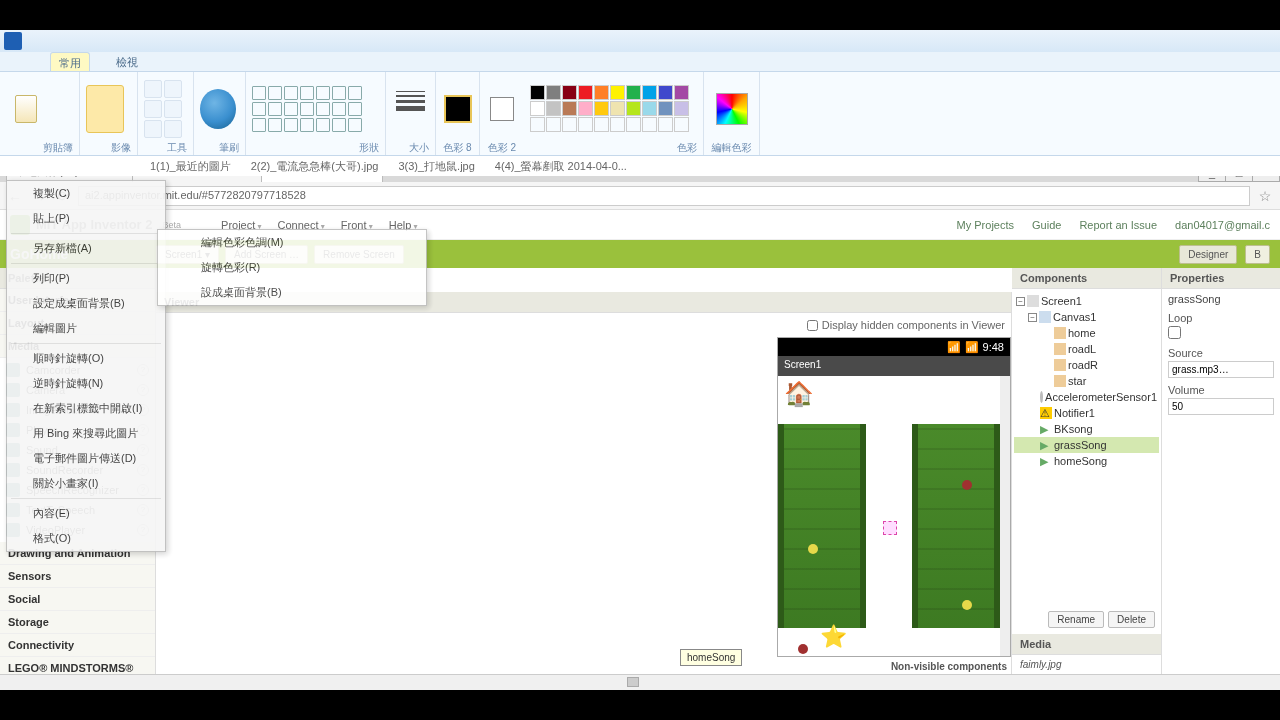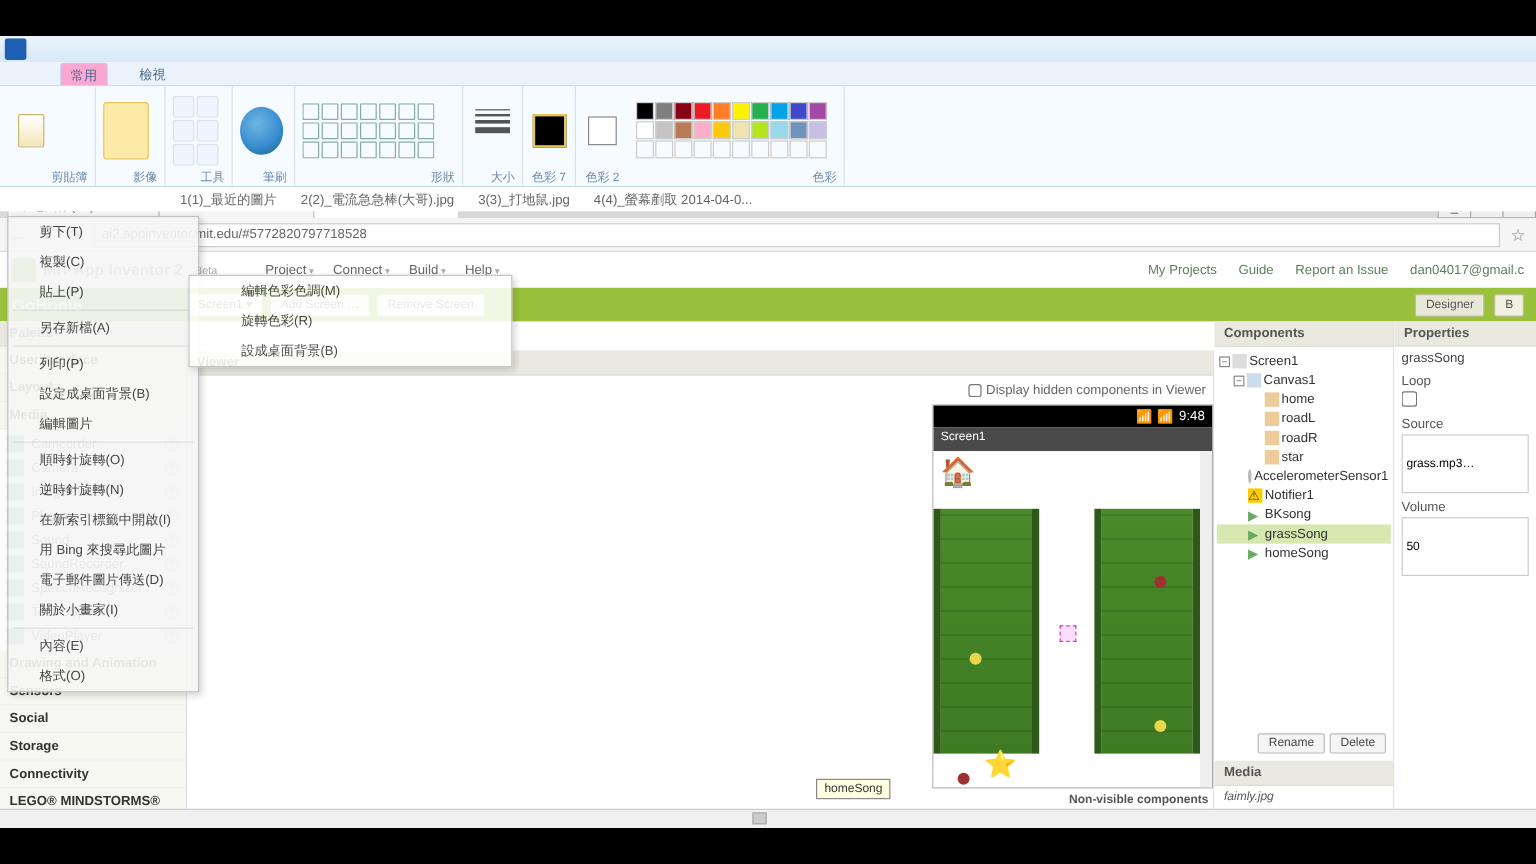--- a/index.html
+++ b/index.html
@@ -5,21 +5,21 @@
 * { margin:0; padding:0; box-sizing:border-box; font-family:Arial,sans-serif; font-size:11px; }
 body { background:#000; width:1280px; height:720px; overflow:hidden; }
 .screen { background:#fff; width:1280px; height:660px; position:relative; }
 
 
 .paint-app { position:absolute; top:0; left:0; right:0; height:146px; background:#fff; z-index:10; }
 .paint-title { height:22px; background:linear-gradient(#eaf3fb,#d7e8f7); display:flex; align-items:center; }
 .paint-handle { width:18px; height:18px; background:#1e5fb3; margin-left:4px; border-radius:2px; }
 .paint-tabs { height:20px; background:#eaf3fb; display:flex; padding-left:50px; gap:18px; border-bottom:1px solid #c5d8eb; }
 .paint-tab { padding:3px 8px; color:#4a6a8a; cursor:pointer; }
-.paint-tab.active { background:#f9a8d4; border:1px solid #c5d8eb; border-bottom:none; border-radius:3px 3px 0 0; }
+.paint-tab.active { background:#fef9c3; border:1px solid #c5d8eb; border-bottom:none; border-radius:3px 3px 0 0; }
 .paint-ribbon { height:84px; background:#f6fbff; display:flex; border-bottom:1px solid #c5d8eb; overflow:hidden;}
 .rib-group { border-right:1px solid #d8e3ef; padding:4px 6px 2px; display:flex; flex-direction:column; justify-content:space-between; position:relative; }
 .rib-label { text-align:right; color:#6a8aaf; font-size:10px; height:12px;}
 .rib-body { flex:1; display:flex; align-items:center; gap:4px; }
 .paste-btn { width:40px; height:52px; display:flex; flex-direction:column; align-items:center; justify-content:center; }
 .paste-ico { width:22px; height:28px; background:linear-gradient(#fff,#f5e6b8); border:1px solid #c9b76a; border-radius:2px; }
 .sel-btn { width:38px; height:48px; background:#fde9a8; border:1px solid #e8c558; border-radius:3px; }
 .tool-grid { display:grid; grid-template-columns:repeat(2,18px); gap:2px; }
 .tool-ico { width:18px; height:18px; background:#eef5fc; border:1px solid #d8e3ef; border-radius:2px; }
 .brush-ico { width:36px; height:40px; background:radial-gradient(circle at 40% 35%,#6fb5e5 0%,#3a8fcf 55%,#16608f 100%); border-radius:50%; position:relative; }
@@ -108,21 +108,21 @@
 .tnode .tg { width:9px; height:9px; border:1px solid #888; text-align:center; line-height:7px; font-size:8px; color:#555;}
 .tnode.sel { background:#d4e8b0;}
 .tnode .ico { width:12px; height:12px; display:inline-block;}
 .comp-btns { padding:6px; display:flex; gap:4px; justify-content:flex-end;}
 .comp-btn { border:1px solid #bbb; background:#f5f5f5; padding:2px 8px; font-size:10px; color:#444; border-radius:2px;}
 .media-item { padding:4px 8px; color:#555; font-size:10px;font-style:italic;}
 
 .properties { width:118px;}
 .prop-name { padding:4px 6px; color:#444; background:#fff;}
 .prop-row { padding:3px 6px; color:#555; font-size:10px;}
-.prop-row input[type=text] { width:100%; border:1px solid #ccc; padding:18px 3px; font-size:10px; margin-top:2px;}
+.prop-row input[type=text] { width:100%; border:1px solid #ccc; padding:2px 3px; font-size:10px; margin-top:2px;}
 .prop-row input[type=checkbox] { margin-top:2px;}
 
 .hscroll { height:16px; background:#f0f0f0; border-top:1px solid #ccc; position:relative;}
 .hscroll .thumb { position:absolute; left:49%; top:2px; width:12px; height:10px; background:#ccc; border:1px solid #aaa;}
 .tooltip { position:absolute; left:680px; bottom:24px; background:#ffffe1; border:1px solid #888; padding:2px 6px; font-size:10px; color:#333; z-index:5;}
 .blackbar { height:30px; background:#000;}
 </style>
 </head>
 <body>
 
@@ -207,21 +207,21 @@
               <div class="stroke-line n3"></div>
               <div class="stroke-line n4"></div>
             </div>
           </div>
       <div class="rib-label">大小</div>
     </div>
     <div class="rib-group" style="width:44px;align-items:center">
       <div class="rib-body">
             <div class="swatch c1"></div>
           </div>
-      <div class="rib-label">色彩 7</div>
+      <div class="rib-label">色彩 8</div>
     </div>
     <div class="rib-group" style="width:44px;align-items:center;border-right:none">
       <div class="rib-body">
             <div class="swatch c2"></div>
           </div>
       <div class="rib-label">色彩 2</div>
     </div>
     <div class="rib-group" style="width:180px">
       <div class="rib-body">
             <div class="color-grid" id="color-grid">
@@ -252,32 +252,37 @@
               <div class="cg"></div>
               <div class="cg"></div>
               <div class="cg"></div>
               <div class="cg"></div>
               <div class="cg"></div>
               <div class="cg"></div>
             </div>
           </div>
       <div class="rib-label">色彩</div>
     </div>
+    <div class="rib-group" style="width:56px;align-items:center">
+      <div class="rib-body">
+            <div class="rainbow"></div>
+          </div>
+      <div class="rib-label">編輯色彩</div>
+    </div>
   </div>
   <div class="paint-recent">
     <span>1(1)_最近的圖片</span>
     <span>2(2)_電流急急棒(大哥).jpg</span>
     <span>3(3)_打地鼠.jpg</span>
     <span>4(4)_螢幕剷取 2014-04-0...</span>
   </div>
 </div>
 
 <div class="ctx-menu" id="ctx-menu">
 
-<div class="ctx-item">剪下(T)</div>
       <div class="ctx-item">複製(C)</div>
       <div class="ctx-item">貼上(P)</div>
       <div class="ctx-sep"></div>
       <div class="ctx-item">另存新檔(A)</div>
       <div class="ctx-sep"></div>
       <div class="ctx-item">列印(P)</div>
       <div class="ctx-item">設定成桌面背景(B)</div>
       <div class="ctx-item">編輯圖片</div>
       <div class="ctx-sep"></div>
       <div class="ctx-item">順時針旋轉(O)</div>
@@ -318,21 +323,21 @@
   <div class="ai-app">
     <div class="ai-top">
       <div class="ai-logo">
             <div class="ai-logo-ico"></div>
         <span class="ai-title">MIT App Inventor 2</span>
         <span class="ai-beta">Beta</span>
       </div>
       <div class="ai-menu">
         <span>Project</span>
         <span>Connect</span>
-        <span>Build</span>
+        <span>Front</span>
         <span>Help</span>
       </div>
       <div class="ai-right">
         <span>My Projects</span>
         <span>Guide</span>
         <span>Report an Issue</span>
         <span>dan04017@gmail.c</span>
       </div>
     </div>
     <div class="ai-bar">

